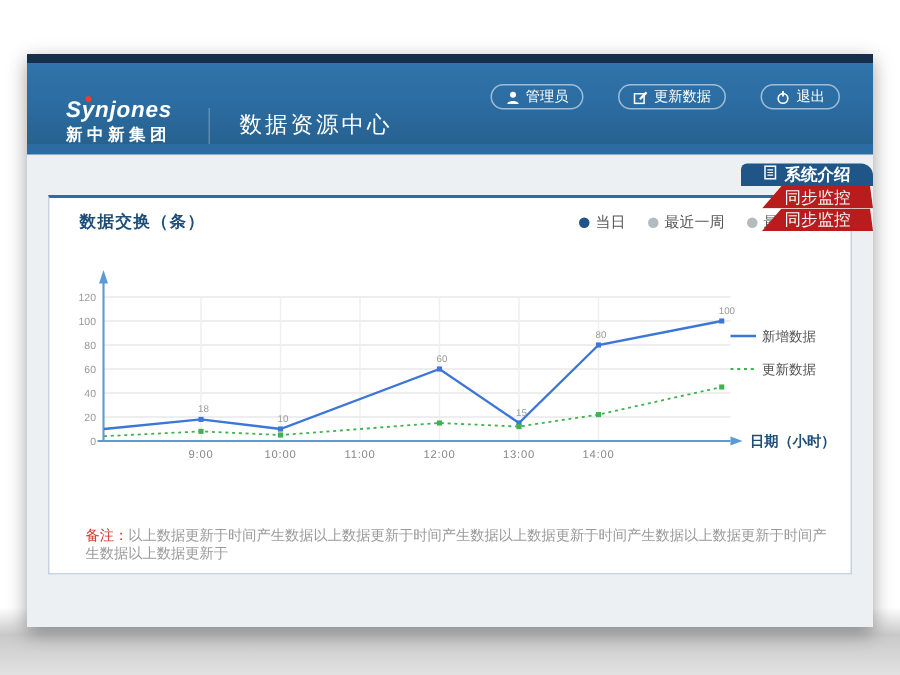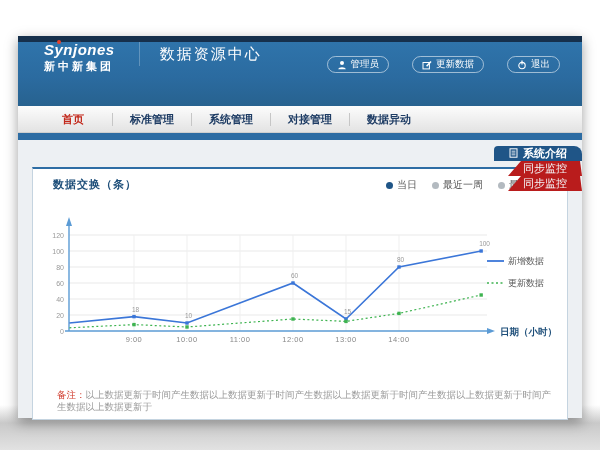--- a/index.html
+++ b/index.html
@@ -9,22 +9,22 @@
     background:linear-gradient(180deg,#ffffff 0%,#ffffff 90%,#c9c9c9 94%,#e2e2e2 100%);
     position:relative;
   }
   .screen {
     position:absolute; left:18px; top:36px; width:564px; height:382px;
     background:#edf0f3; box-shadow:0 4px 12px rgba(0,0,0,.38);
   }
   .topstrip { height:6px; background:#16304c; }
   
   .header {
-    height:64px; background:linear-gradient(180deg,#2f74ab 0%,#2b6ba0 55%,#27628f 100%);
-    display:flex; align-items:flex-start; position:relative;
+    height:54px; background:linear-gradient(180deg,#2f74ab 0%,#2b6ba0 55%,#27628f 100%);
+    display:flex; align-items:flex-end; position:relative;
   }
   .logo { margin-left:26px; color:#fff; line-height:1.1; }
   .logo-en { font-size:15px; font-weight:bold; font-style:italic; letter-spacing:.5px; position:relative; }
   .logo-dot { position:absolute; width:4px; height:4px; border-radius:50%; background:#e8402a; top:-2px; left:13px; }
   .logo-cn { font-size:11px; font-weight:bold; letter-spacing:3px; margin-top:1px; }
   .app-title { margin-left:24px; padding-left:20px; border-left:1px solid rgba(255,255,255,.25);
     color:#fff; font-size:15px; letter-spacing:2px; height:24px; line-height:24px; }
   .user-area { position:absolute; right:22px; top:14px; display:flex; gap:23px;font-family:Liberation Serif, serif; }
   .user-btn {
     display:inline-flex; align-items:center; gap:4px; background:transparent;
@@ -104,31 +104,20 @@
           <svg width="10" height="10" viewBox="0 0 10 10">
               <circle cx="5" cy="5.6" r="3.2" fill="none" stroke="#fff" stroke-width="1.1"></circle>
               <line x1="5" y1="0.6" x2="5" y2="4.4" stroke="#fff" stroke-width="1.2"></line>
             </svg>
         </span>
         <span>退出</span>
       </button>
     </div>
   </header>
 
-  <nav class="nav">
-    <div class="nav-item active">首页</div>
-    <div class="nav-sep"></div>
-    <div class="nav-item">标准管理</div>
-    <div class="nav-sep"></div>
-    <div class="nav-item">系统管理</div>
-    <div class="nav-sep"></div>
-    <div class="nav-item">对接管理</div>
-    <div class="nav-sep"></div>
-    <div class="nav-item">数据异动</div>
-  </nav>
   <div class="blue-strip"></div>
 
   <div class="content">
     <div class="tabs">
       <div class="tab active">
         <span>
           <svg width="9" height="10" viewBox="0 0 9 10">
               <rect x="1" y="0.8" width="7" height="8.4" fill="none" stroke="#fff" stroke-width="1"></rect>
               <line x1="2.6" y1="3.2" x2="6.4" y2="3.2" stroke="#fff" stroke-width="0.8"></line>
               <line x1="2.6" y1="5" x2="6.4" y2="5" stroke="#fff" stroke-width="0.8"></line>

